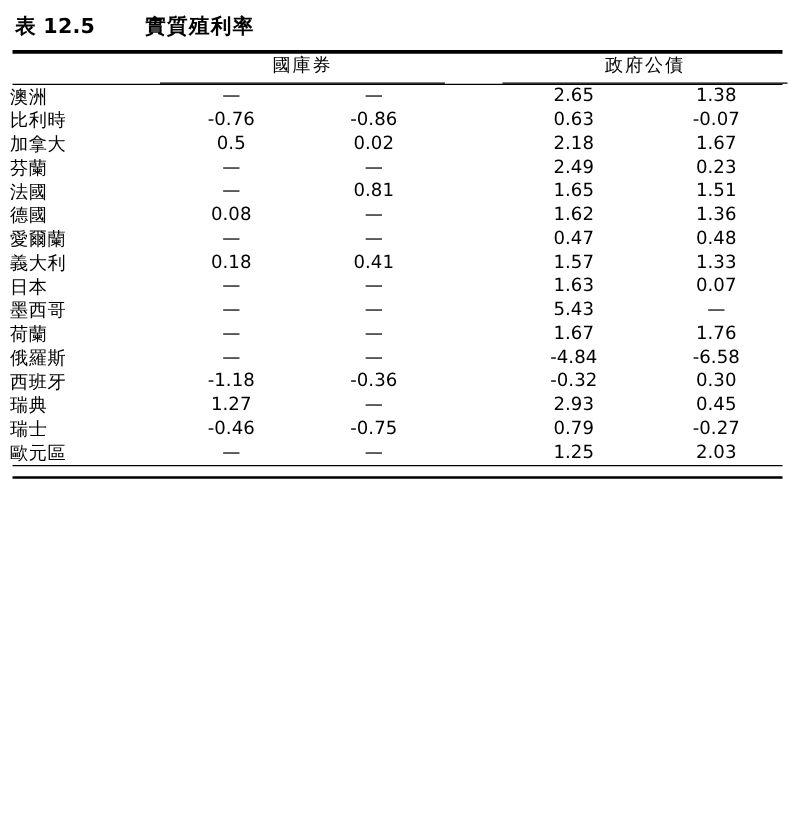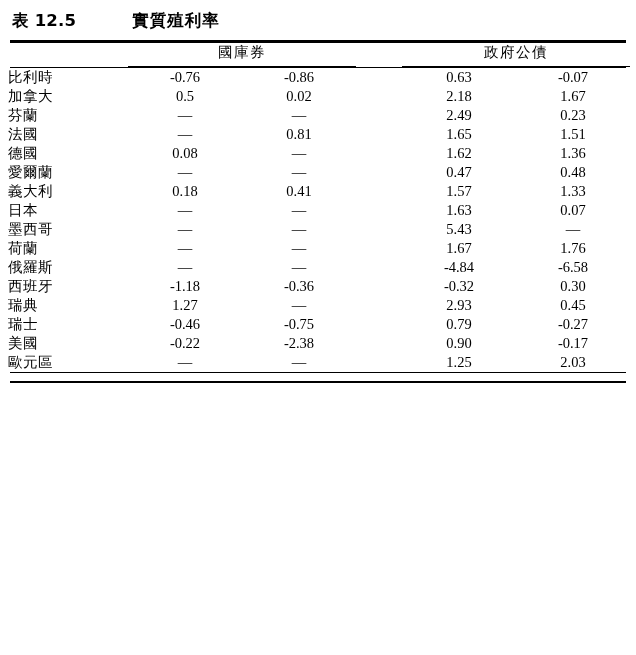--- a/index.html
+++ b/index.html
@@ -20,21 +20,21 @@
     height: 655px;
     box-sizing: border-box;
     padding: 0 8px;
   }
 
   
   .title-row {
     display: flex;
     align-items: baseline;
     padding: 10px 4px 8px 4px;
-    gap: 20px;
+    gap: 4px;
   }
   .title-num {
     font-size: 16.5px;
     font-weight: bold;
     letter-spacing: 0.2px;
     white-space: nowrap;
   }
   .title-main {
     font-size: 16.5px;
     font-weight: bold;
@@ -59,21 +59,20 @@
     height: 1.2px;
     background: #000;
     margin: 0 2px;
   }
 
   
   table.data {
     width: 100%;
     border-collapse: collapse;
     table-layout: fixed;
-    font-family: Liberation Serif, serif;
   }
   table.data col.c-label { width: 120px; }
   table.data col.c-num   { width: 114px; }
   table.data col.c-gap   { width: 46px; }
 
   table.data th,
   table.data td {
     padding: 0;
     font-weight: normal;
     font-size: 14.5px;
@@ -160,20 +159,28 @@
     <colgroup>
       <col class="c-label">
       <col class="c-num">
       <col class="c-num">
       <col class="c-gap">
       <col class="c-num">
       <col class="c-num">
     </colgroup>
     <tbody>
       <tr>
+        <td class="rowlabel">澳洲</td>
+        <td class="val">—</td>
+        <td class="val">—</td>
+        <td></td>
+        <td class="val">2.65</td>
+        <td class="val">1.38</td>
+      </tr>
+      <tr>
         <td class="rowlabel">比利時</td>
         <td class="val">-0.76</td>
         <td class="val">-0.86</td>
         <td></td>
         <td class="val">0.63</td>
         <td class="val">-0.07</td>
       </tr>
       <tr>
         <td class="rowlabel">加拿大</td>
         <td class="val">0.5</td>
@@ -272,28 +279,20 @@
       </tr>
       <tr>
         <td class="rowlabel">瑞士</td>
         <td class="val">-0.46</td>
         <td class="val">-0.75</td>
         <td></td>
         <td class="val">0.79</td>
         <td class="val">-0.27</td>
       </tr>
       <tr>
-        <td class="rowlabel">美國</td>
-        <td class="val">-0.22</td>
-        <td class="val">-2.38</td>
-        <td></td>
-        <td class="val">0.90</td>
-        <td class="val">-0.17</td>
-      </tr>
-      <tr>
         <td class="rowlabel">歐元區</td>
         <td class="val">—</td>
         <td class="val">—</td>
         <td></td>
         <td class="val">1.25</td>
         <td class="val">2.03</td>
       </tr>
     </tbody>
   </table>
 

